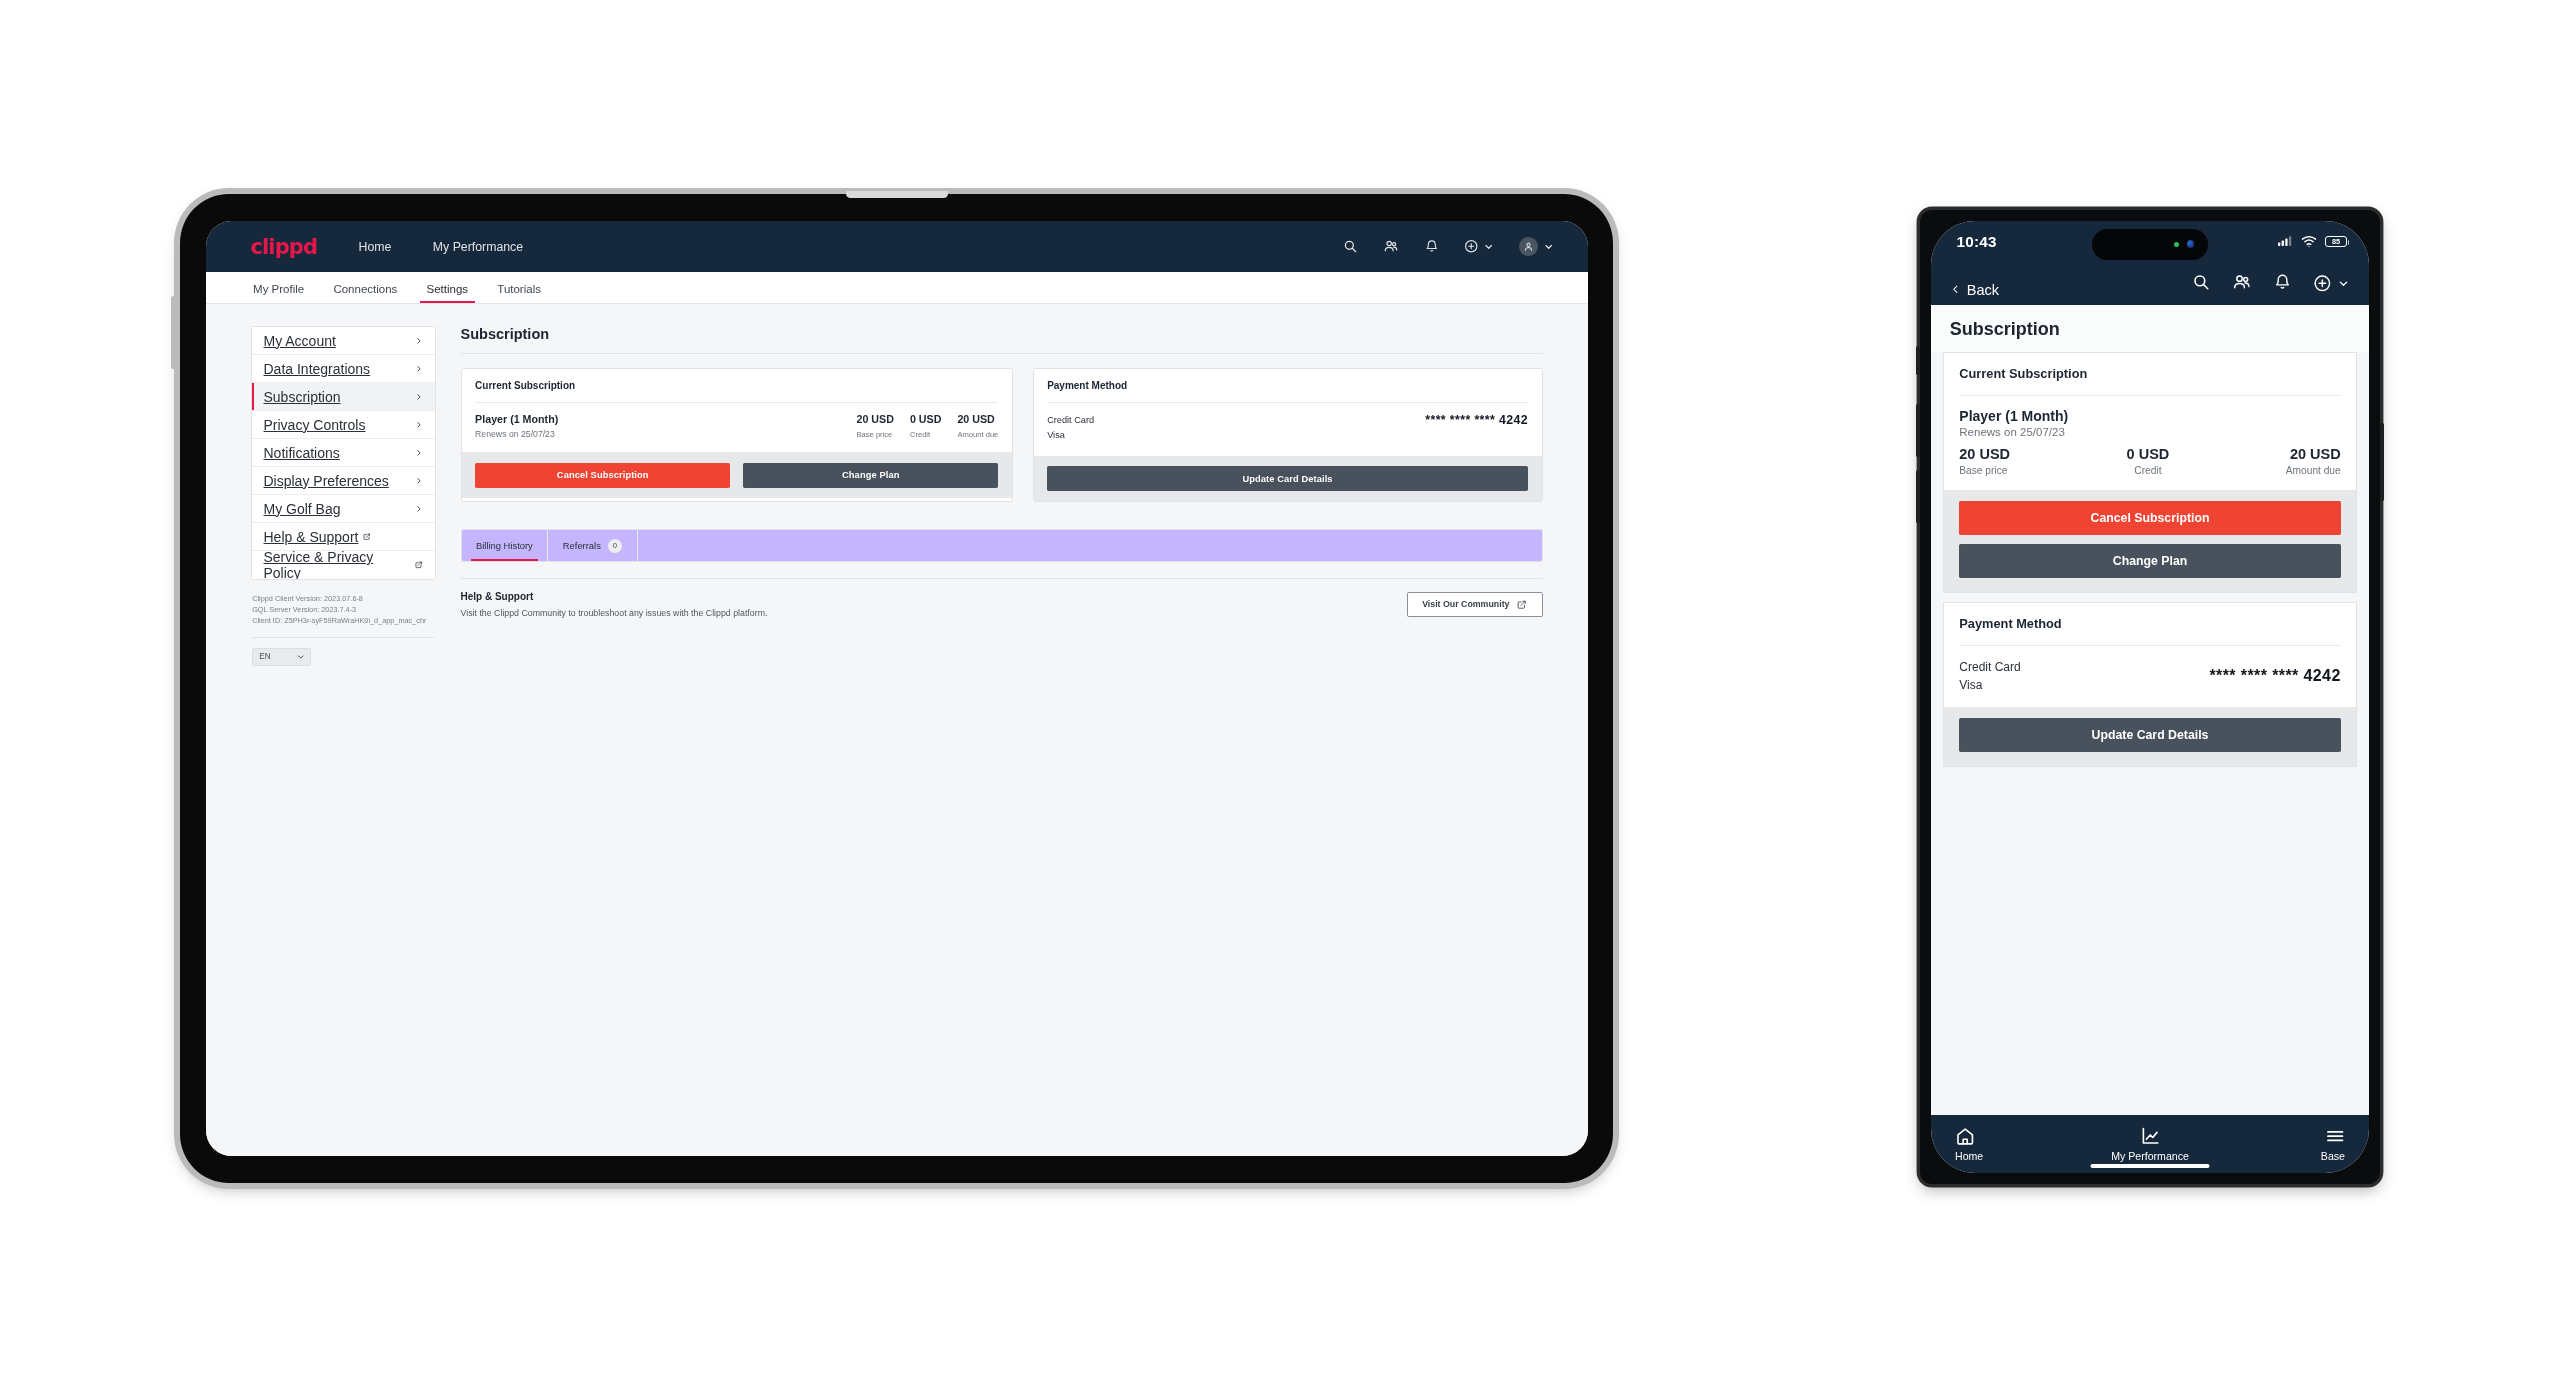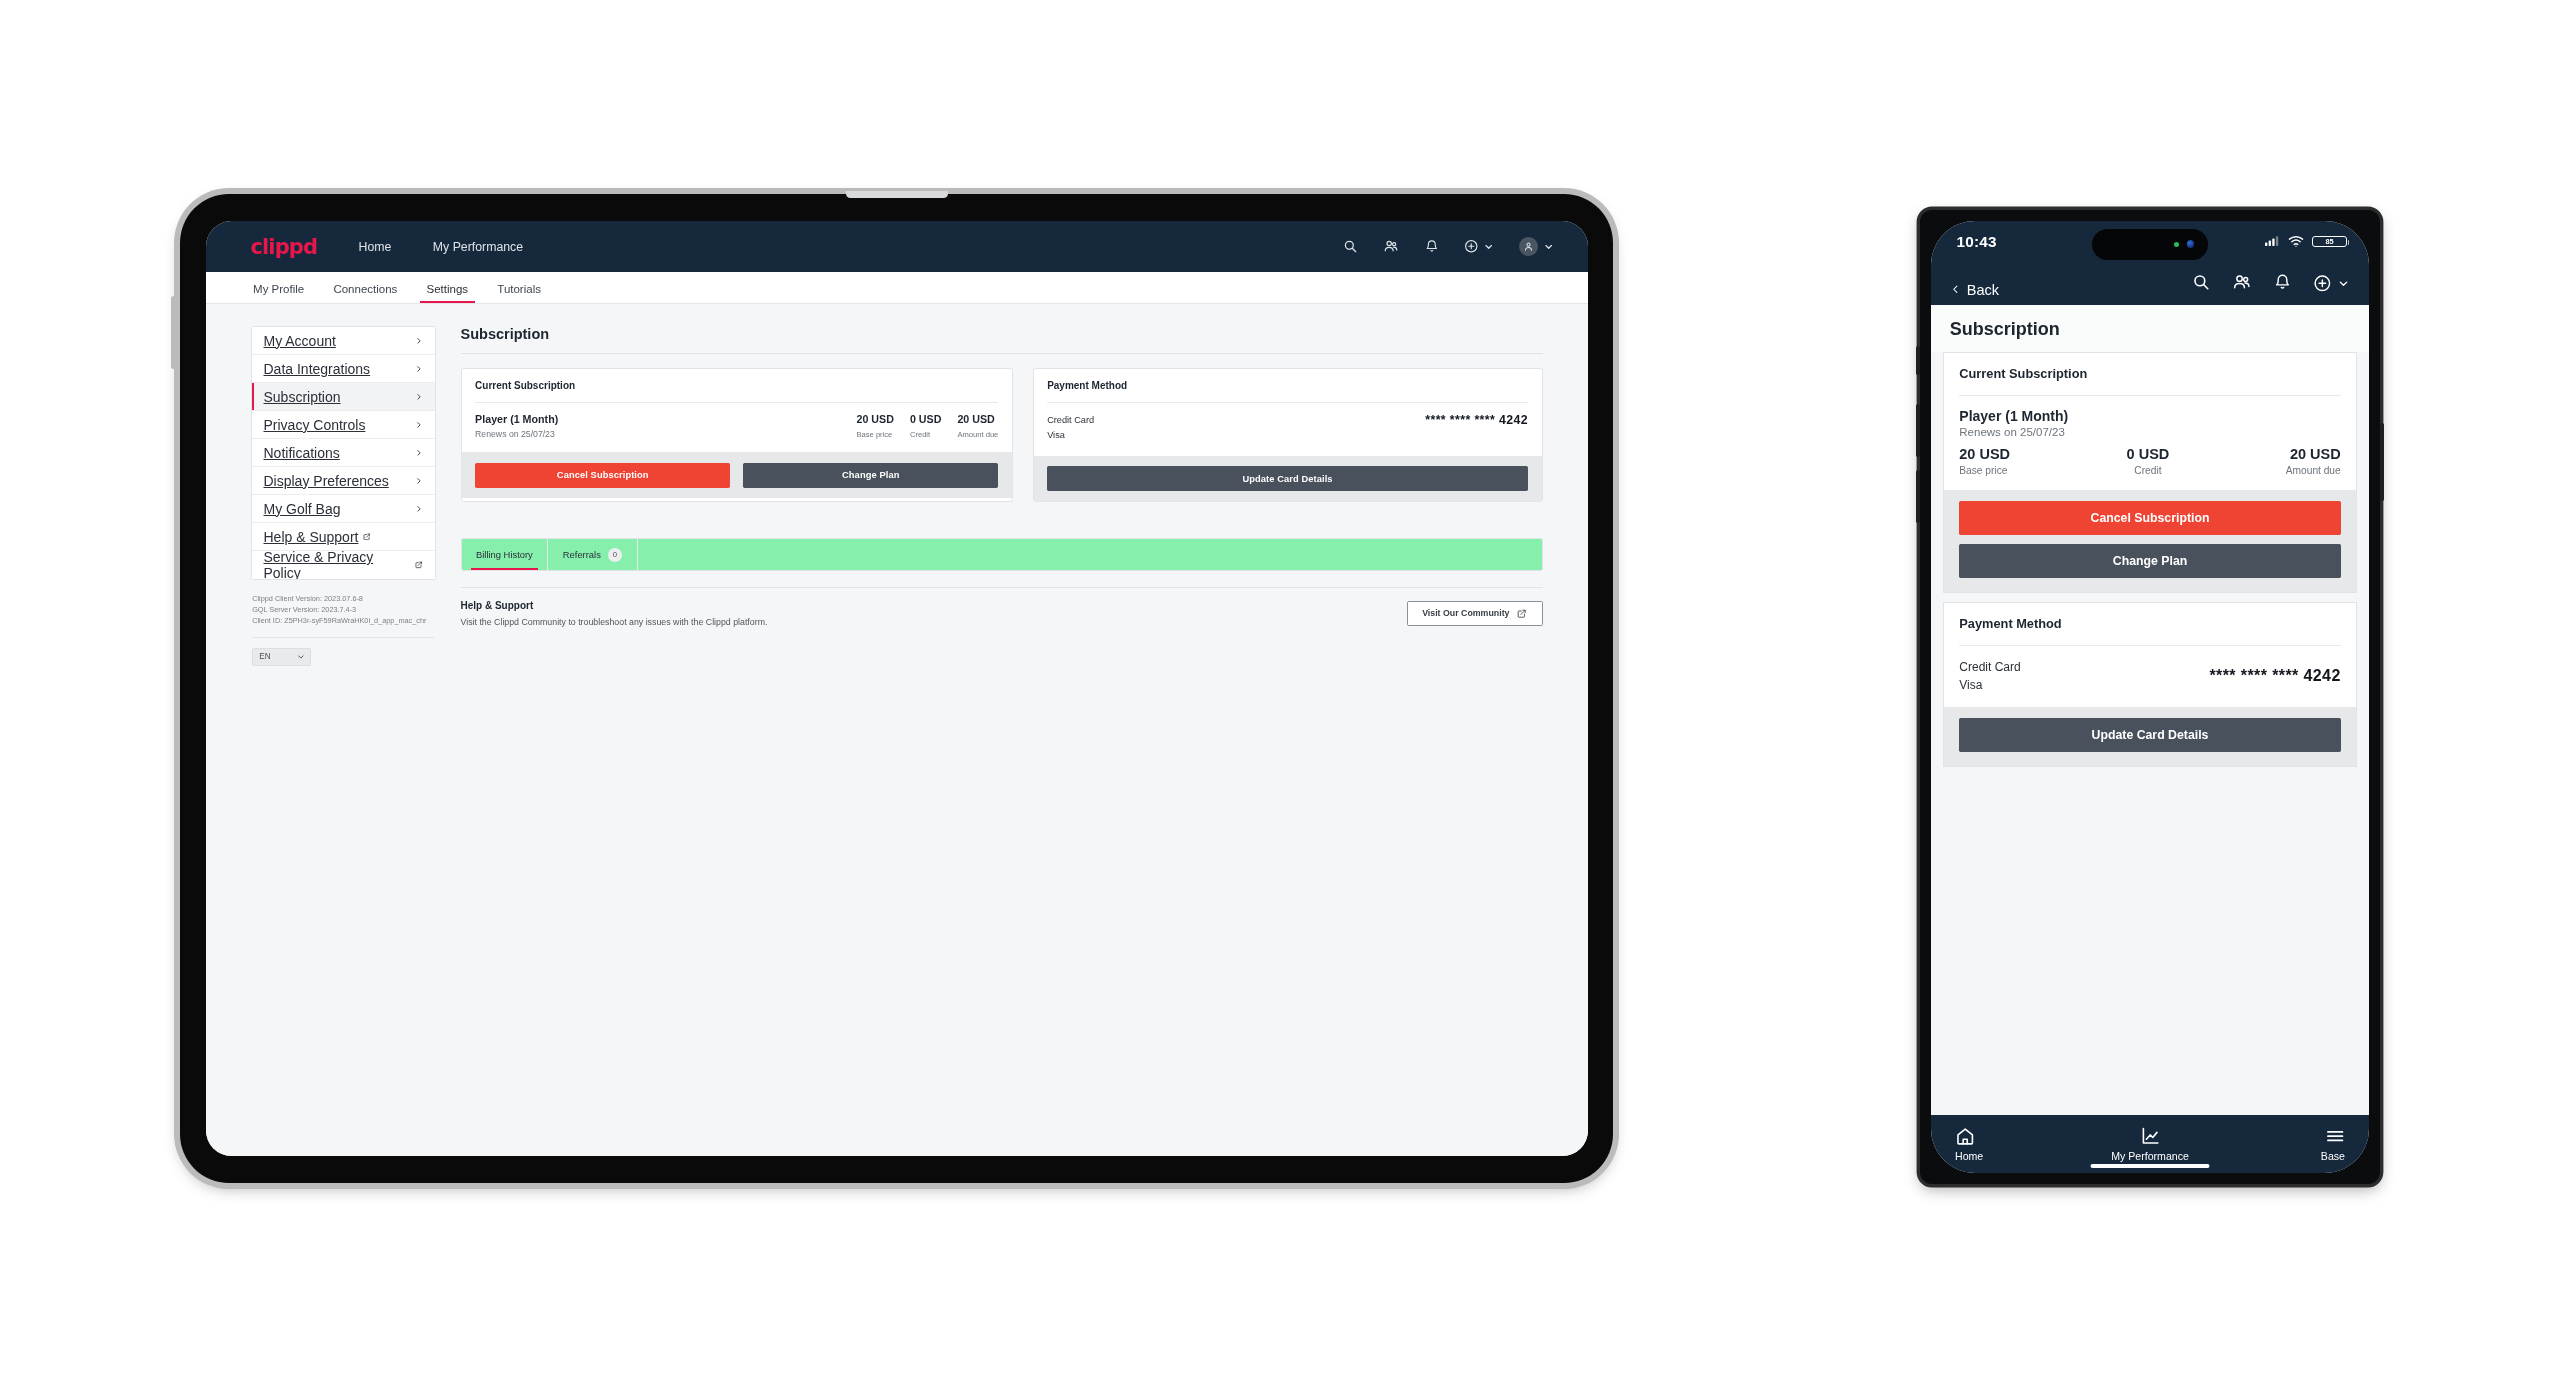--- a/index.html
+++ b/index.html
@@ -124,21 +124,21 @@
     height:25.5px; border-radius:1.7px; display:flex; align-items:center; justify-content:center;
     font-size:9.3px; font-weight:700; color:#fff; letter-spacing:0.1px;
   }
   .btn.red { background:#ef4433; flex:1; }
   .btn.slate { background:#49525c; flex:1; }
   .pay-row { display:flex; align-items:flex-start; justify-content:space-between; }
   .pay-label { font-size:9.2px; color:#2b3038; line-height:1.55; }
   .pay-num { font-size:12.3px; font-weight:700; color:#13181f; letter-spacing:0.4px; white-space:nowrap; }
 
   .hist-card {
-    margin-top:36px; background:#86efac; border:0.9px solid #e1e3e6; border-radius:2.6px; overflow:hidden;
+    margin-top:27px; background:#c4b5fd; border:0.9px solid #e1e3e6; border-radius:2.6px; overflow:hidden;
   }
   .hist-tabs { display:flex; align-items:stretch; height:31px; }
   .hist-tab {
     display:flex; align-items:center; gap:6.8px; padding:0 14.5px; font-size:9.4px;
     color:#2b3038; position:relative; border-right:0.9px solid #e7e9eb;
   }
   .hist-tab.active:after {
     content:""; position:absolute; left:9.4px; right:9.4px; bottom:0; height:2.1px; background:#e8174b;
   }
   .pill {
@@ -184,21 +184,21 @@
   .ph-island {
     position:absolute; left:50%; top:7.7px; transform:translateX(-50%);
     width:116px; height:31px; background:#050607; border-radius:16px;
     display:flex; align-items:center; justify-content:flex-end; gap:7.7px; padding-right:13.6px;
   }
   .dot-g { width:5.1px; height:5.1px; border-radius:50%; background:#2dbd5b; }
   .dot-b { width:7.7px; height:7.7px; border-radius:50%;
            background:radial-gradient(circle at 35% 35%, #2f6fe0 0%, #1c3f8c 55%, #0d1f48 100%); }
   .ph-statright { margin-left:auto; display:flex; align-items:center; gap:7.7px; }
   .batt {
-    width:35px; height:11px; border:1.4px solid #fff; border-radius:3px;
+    width:22px; height:11px; border:1.4px solid #fff; border-radius:3px;
     display:flex; align-items:center; justify-content:center; position:relative;
   }
   .batt:after { content:""; position:absolute; right:-3.4px; top:3.4px; width:1.7px; height:4.3px;
                 background:rgba(255,255,255,.7); border-radius:0 0.9px 0.9px 0; }
   .batt span { font-size:7.3px; font-weight:700; color:#fff; line-height:1; }
 
   .ph-nav {
     height:43px; background:#16283b; display:flex; align-items:center;
     padding:0 20.4px 0 20.4px; flex:none;
   }

